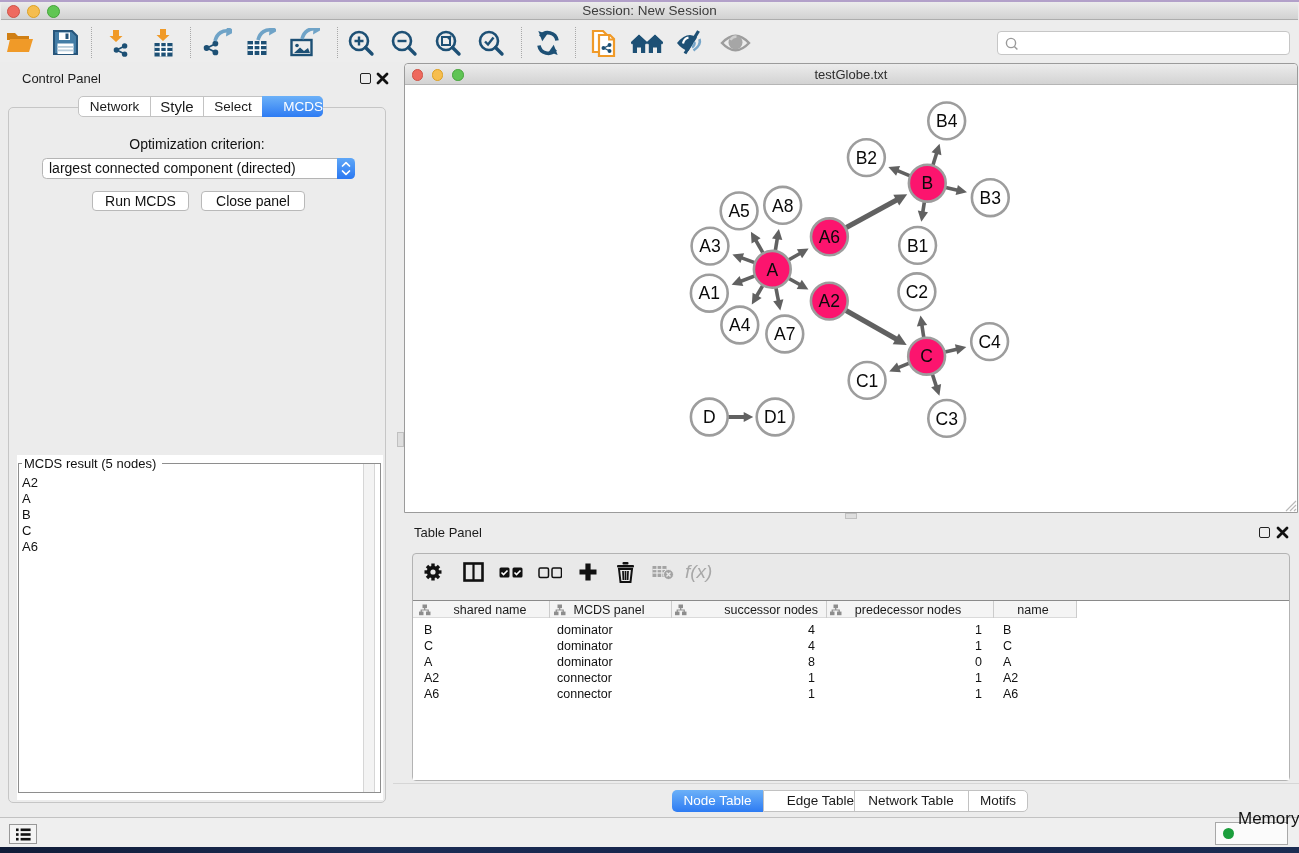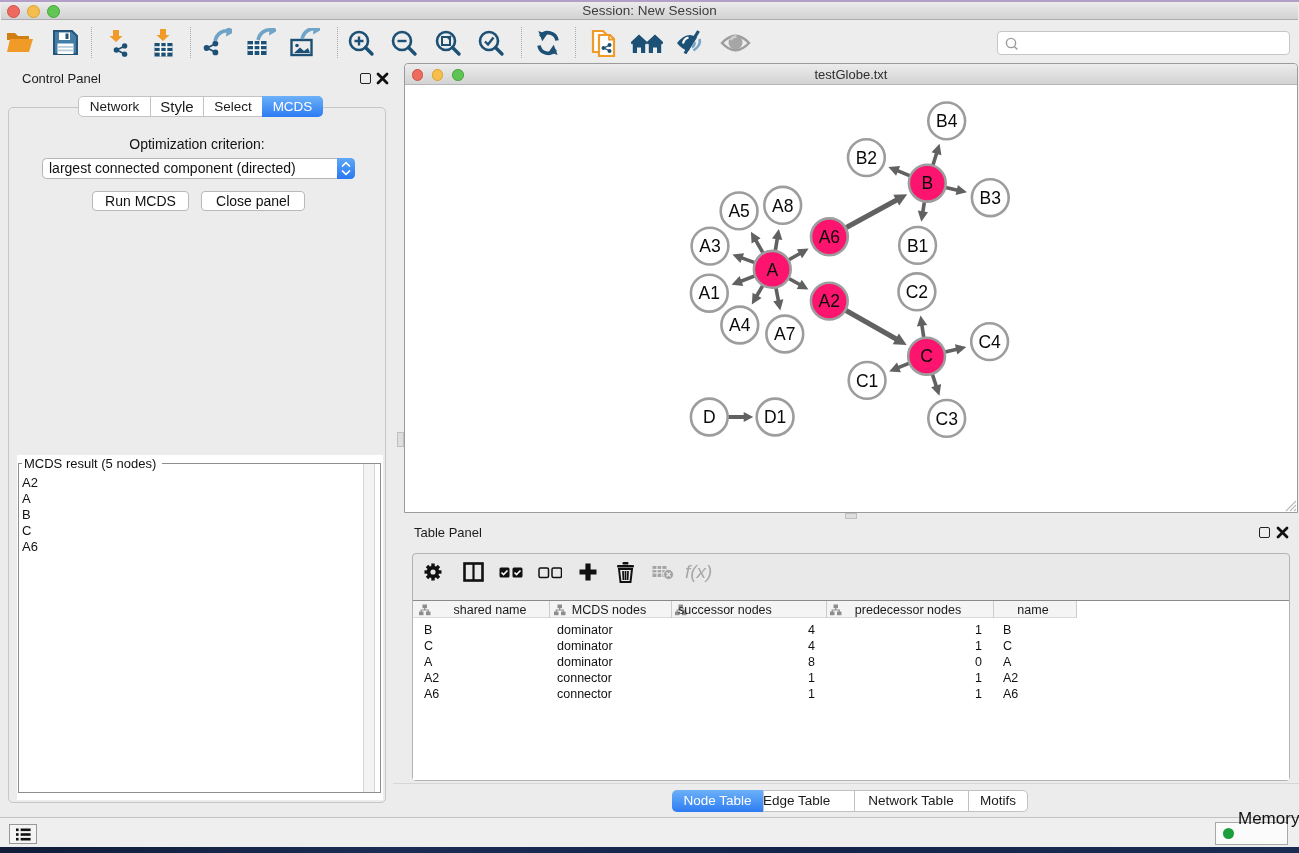--- a/index.html
+++ b/index.html
@@ -157,21 +157,21 @@
 
 <div class="abs" style="left:8px;top:107px;width:378px;height:696px;background:#ececec;border:1px solid #c6c6c6;border-radius:5px"></div>
 
 <div class="abs" style="left:78px;top:96px;width:245px;height:21px;background:#fff;border:1px solid #c3c3c3;border-radius:5px"></div>
 <div class="abs" style="left:150px;top:96px;width:1px;height:21px;background:#c3c3c3"></div>
 <div class="abs" style="left:203px;top:96px;width:1px;height:21px;background:#c3c3c3"></div>
 <div class="abs" style="left:262px;top:96px;width:61px;height:21px;background:linear-gradient(#6cb1f8,#2d7bf3);border-radius:0 5px 5px 0"></div>
 <div class="abs" style="left:78px;top:96px;width:73px;height:21px;text-align:center;line-height:21px;font-size:13.5px;color:#1a1a1a">Network</div>
 <div class="abs" style="left:151px;top:96px;width:52px;height:21px;text-align:center;line-height:21px;font-size:15px;color:#1a1a1a">Style</div>
 <div class="abs" style="left:204px;top:96px;width:58px;height:21px;text-align:center;line-height:21px;font-size:13.5px;color:#1a1a1a">Select</div>
-<div class="abs" style="left:262px;top:96px;width:61px;height:21px;text-align:center;line-height:21px;font-size:13.5px;color:#fff">MCDS</div>
+<div class="abs" style="left:262px;top:96px;width:61px;height:21px;text-align:right;line-height:21px;font-size:13.5px;color:#fff">MCDS</div>
 
 <div class="abs" style="left:8px;top:136px;width:378px;height:16px;text-align:center;font-size:14px;color:#111">Optimization criterion:</div>
 <div class="abs" style="left:42px;top:158px;width:312px;height:21px;background:#fff;border:1px solid #b4b4b4;border-radius:4.5px"></div>
 <div class="abs" style="left:49px;top:158px;width:290px;height:21px;line-height:21px;font-size:14px;color:#111">largest connected component (directed)</div>
 <div class="abs" style="left:337px;top:158px;width:17.5px;height:21px;background:linear-gradient(#5fa7f7,#2a78f2);border-radius:0 4.5px 4.5px 0"></div>
 <svg class="abs" style="left:339px;top:160px" width="14" height="17" viewBox="0 0 14 17">
     <path d="M3.5 6 L7 2.6 L10.5 6" fill="none" stroke="#fff" stroke-width="1.7" stroke-linecap="round" stroke-linejoin="round"></path>
     <path d="M3.5 11 L7 14.4 L10.5 11" fill="none" stroke="#fff" stroke-width="1.7" stroke-linecap="round" stroke-linejoin="round"></path>
   </svg>
 <div class="abs" style="left:92px;top:191px;width:97px;height:20px;background:#fff;border:1px solid #b9b9b9;border-radius:4px;text-align:center;line-height:19px;font-size:14px;color:#111">Run MCDS</div>
@@ -372,22 +372,22 @@
     <rect x="0" y="7.6" width="4.5" height="3.6" fill="#8d8d8d"></rect>
     <rect x="7" y="7.6" width="4.5" height="3.6" fill="#8d8d8d"></rect>
   </svg>
 <svg class="abs" style="left:830.0px;top:603.5px" width="12" height="12" viewBox="0 0 12 12">
     <rect x="3.5" y="0.5" width="4.5" height="3.6" fill="#8d8d8d"></rect>
     <path d="M5.7 4 L5.7 6 M2.2 8 L2.2 6 L9.2 6 L9.2 8" fill="none" stroke="#8d8d8d" stroke-width="1.2"></path>
     <rect x="0" y="7.6" width="4.5" height="3.6" fill="#8d8d8d"></rect>
     <rect x="7" y="7.6" width="4.5" height="3.6" fill="#8d8d8d"></rect>
   </svg>
 <div class="abs" style="left:430.0px;top:602.5px;width:120px;text-align:center;font-size:12.5px;color:#1a1a1a">shared name</div>
-<div class="abs" style="left:559.0px;top:602.5px;width:100px;text-align:center;font-size:12.5px;color:#1a1a1a">MCDS nodes</div>
-<div class="abs" style="left:678.0px;top:602.5px;width:140px;text-align:left;font-size:12.5px;color:#1a1a1a">successor nodes</div>
+<div class="abs" style="left:559.0px;top:602.5px;width:100px;text-align:center;font-size:12.5px;color:#1a1a1a">MCDS panel</div>
+<div class="abs" style="left:678.0px;top:602.5px;width:140px;text-align:right;font-size:12.5px;color:#1a1a1a">successor nodes</div>
 <div class="abs" style="left:828.0px;top:602.5px;width:160px;text-align:center;font-size:12.5px;color:#1a1a1a">predecessor nodes</div>
 <div class="abs" style="left:993.0px;top:602.5px;width:80px;text-align:center;font-size:12.5px;color:#1a1a1a">name</div>
 <div class="abs" style="left:424px;top:622.5px;font-size:12.5px;color:#111">B</div>
 <div class="abs" style="left:557px;top:622.5px;font-size:12.5px;color:#111">dominator</div>
 <div class="abs" style="left:735px;top:622.5px;width:80px;text-align:right;font-size:12.5px;color:#111">4</div>
 <div class="abs" style="left:902px;top:622.5px;width:80px;text-align:right;font-size:12.5px;color:#111">1</div>
 <div class="abs" style="left:1003px;top:622.5px;font-size:12.5px;color:#111">B</div>
 <div class="abs" style="left:424px;top:638.5px;font-size:12.5px;color:#111">C</div>
 <div class="abs" style="left:557px;top:638.5px;font-size:12.5px;color:#111">dominator</div>
 <div class="abs" style="left:735px;top:638.5px;width:80px;text-align:right;font-size:12.5px;color:#111">4</div>
@@ -408,21 +408,21 @@
 <div class="abs" style="left:735px;top:686.5px;width:80px;text-align:right;font-size:12.5px;color:#111">1</div>
 <div class="abs" style="left:902px;top:686.5px;width:80px;text-align:right;font-size:12.5px;color:#111">1</div>
 <div class="abs" style="left:1003px;top:686.5px;font-size:12.5px;color:#111">A6</div>
 
 <div class="abs" style="left:393px;top:783px;width:906px;height:1px;background:#d6d6d6"></div>
 <div class="abs" style="left:763px;top:790px;width:265px;height:22px;background:#fff;border:1px solid #c2c2c2;border-radius:0 5px 5px 0"></div>
 <div class="abs" style="left:672px;top:790px;width:91px;height:22px;background:linear-gradient(#6cb1f8,#2d7bf3);border-radius:5px 0 0 5px"></div>
 <div class="abs" style="left:854px;top:790px;width:1px;height:22px;background:#c2c2c2"></div>
 <div class="abs" style="left:968px;top:790px;width:1px;height:22px;background:#c2c2c2"></div>
 <div class="abs" style="left:672px;top:790px;width:91px;height:22px;text-align:center;line-height:22px;font-size:13.5px;color:#fff">Node Table</div>
-<div class="abs" style="left:763px;top:790px;width:91px;height:22px;text-align:left;line-height:22px;font-size:13.5px;color:#1a1a1a">Edge Table</div>
+<div class="abs" style="left:763px;top:790px;width:91px;height:22px;text-align:right;line-height:22px;font-size:13.5px;color:#1a1a1a">Edge Table</div>
 <div class="abs" style="left:854px;top:790px;width:114px;height:22px;text-align:center;line-height:22px;font-size:13.5px;color:#1a1a1a">Network Table</div>
 <div class="abs" style="left:968px;top:790px;width:60px;height:22px;text-align:center;line-height:22px;font-size:13.5px;color:#1a1a1a">Motifs</div>
 
 <div class="abs" style="left:0;top:817px;width:1299px;height:30px;background:#efefef;border-top:1px solid #c2c2c2"></div>
 <div class="abs" style="left:9px;top:824px;width:28px;height:20px;background:#f4f4f4;border:1px solid #989898"></div>
 <svg class="abs" style="left:16px;top:828px" width="15" height="13" viewBox="0 0 15 13">
     <g fill="#111">
       <rect x="0" y="0.5" width="2.6" height="2.6"></rect>
       <rect x="0" y="5.2" width="2.6" height="2.6"></rect>
       <rect x="0" y="9.9" width="2.6" height="2.6"></rect>

